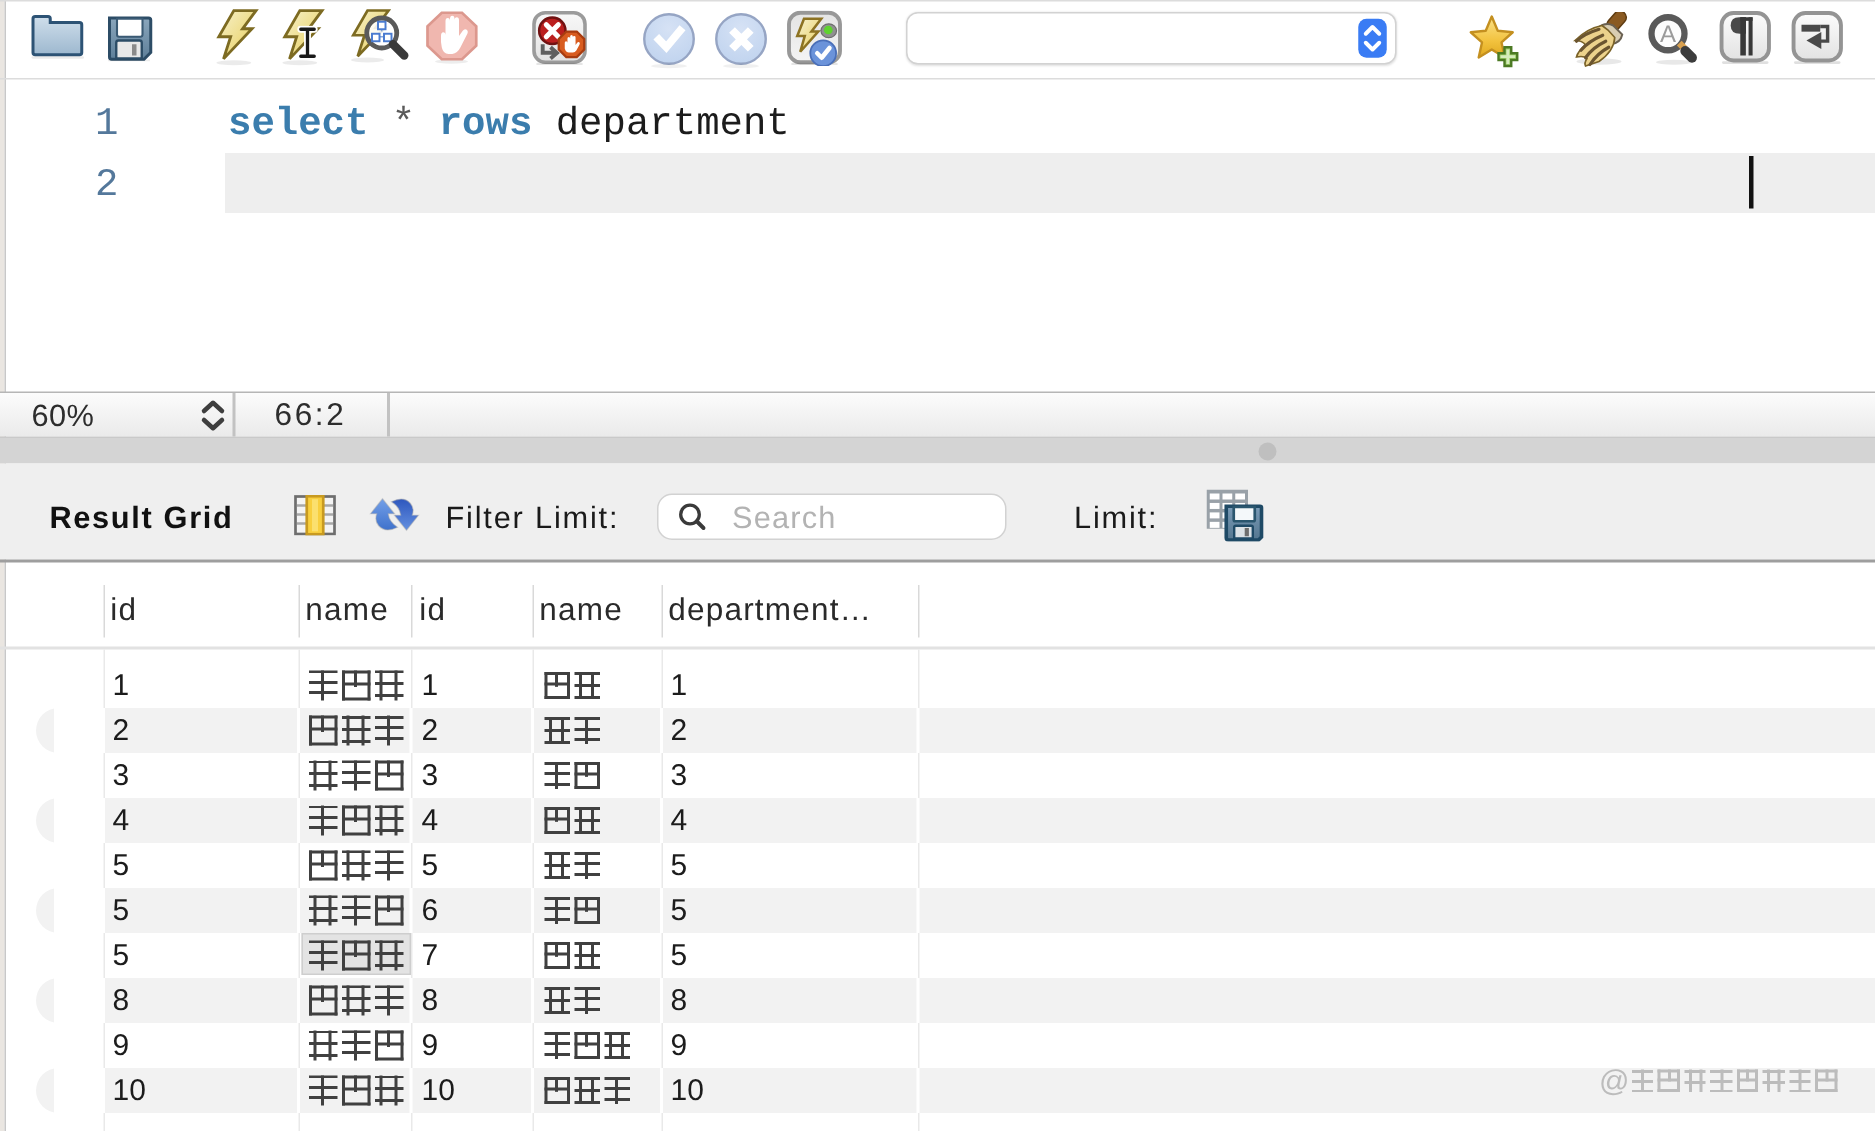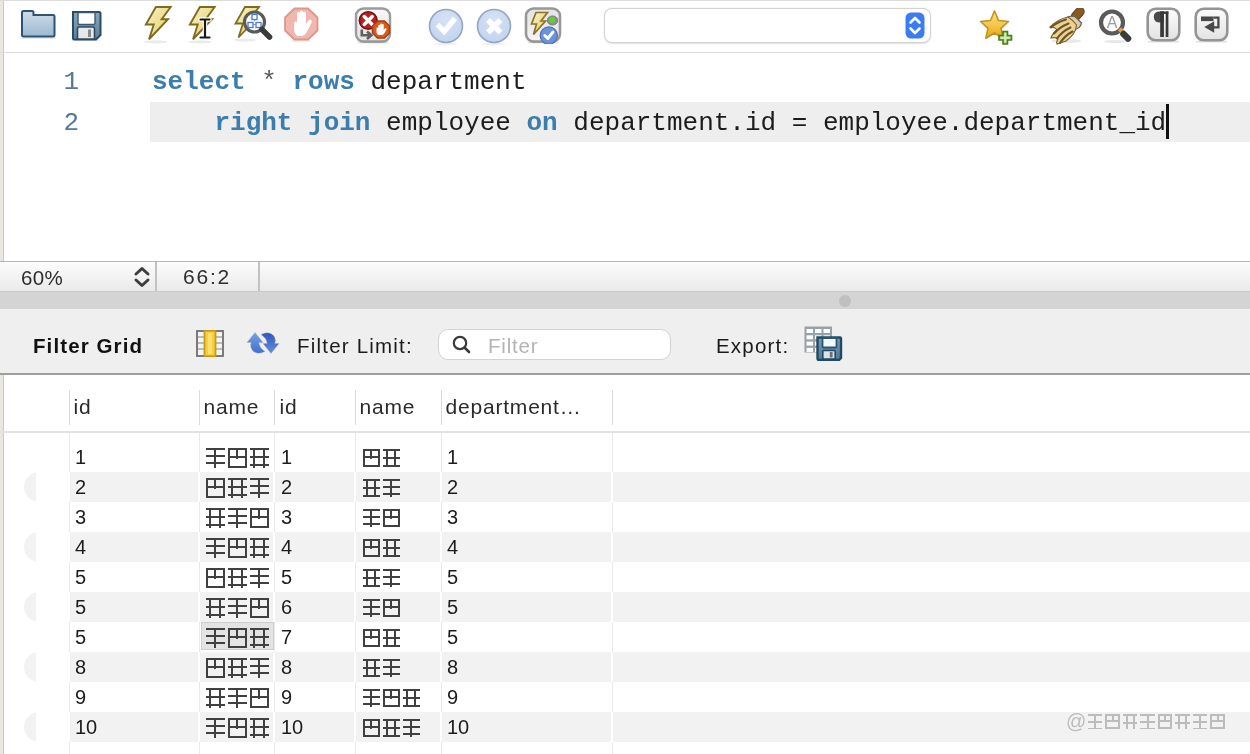--- a/index.html
+++ b/index.html
@@ -216,37 +216,36 @@
       <rect x="2" y="33.8" width="31" height="1.8" rx="0.9" fill="#000" opacity="0.12"></rect>
       <rect x="1.7" y="1.7" width="31.6" height="31.6" rx="8" fill="url(#g1194)" stroke="#949494" stroke-width="2.6"></rect>
       <rect x="7" y="9.5" width="12.5" height="4.6" fill="#494949"></rect>
 <path d="M19.5 10.6 H24.4 V20.4 H19.8" fill="none" stroke="#494949" stroke-width="2.3"></path>
 <path d="M10.3 20 L20.2 14.3 L20.2 25.7 Z" fill="#494949"></path>
     </svg>
 <div class="abs" style="left:150px;top:102px;width:1100px;height:40px;background:#eeeeee;"></div>
 <div class="abs mono" style="left:0;top:61.5px;width:79px;height:41px;line-height:41px;text-align:right;font-size:26px;color:#54789b;">1</div>
 <div class="abs mono" style="left:0;top:103.2px;width:79px;height:41px;line-height:41px;text-align:right;font-size:26px;color:#54789b;">2</div>
 <div class="abs mono" style="left:152px;top:61.5px;height:41px;line-height:41px;font-size:26px;color:#1c1c1c;white-space:pre;"><span class="kw">select</span> <span style="color:#5a5a5a;">*</span> <span class="kw">rows</span> department</div>
-<div class="abs mono" style="left:152px;top:103.2px;height:41px;line-height:41px;font-size:26px;color:#1c1c1c;white-space:pre;">    <span class="kw">right</span> <span class="kw">join</span> employee <span class="kw">on</span> department.id = employee.department_id</div>
 <div class="abs" style="left:1166px;top:104px;width:3px;height:35px;background:#111;"></div>
 <div class="abs" style="left:0;top:261px;width:1250px;height:31px;
 background:linear-gradient(#fcfcfc,#eaeaea);border-top:1px solid #b6b6b6;border-bottom:1px solid #c9c9c9;box-sizing:border-box;"></div>
 <div class="abs" style="left:21px;top:265.5px;font-size:20.5px;letter-spacing:0.3px;color:#2d2d2d;">60%</div>
 <svg class="abs" style="left:132px;top:265px;" width="20" height="24" viewBox="0 0 20 24">
 <path d="M4 9 L10 3.5 L16 9" fill="none" stroke="#3e3e3e" stroke-width="3" stroke-linecap="round" stroke-linejoin="round"></path>
 <path d="M4 15 L10 20.5 L16 15" fill="none" stroke="#3e3e3e" stroke-width="3" stroke-linecap="round" stroke-linejoin="round"></path>
 </svg>
 <div class="abs" style="left:155px;top:262px;width:1.5px;height:29px;background:#c2c2c2;"></div>
 <div class="abs" style="left:156px;top:265px;width:102px;text-align:center;font-size:21px;letter-spacing:1.8px;color:#2d2d2d;">66:2</div>
 <div class="abs" style="left:258px;top:262px;width:1.5px;height:29px;background:#c2c2c2;"></div>
 <div class="abs" style="left:0;top:292px;width:1250px;height:17px;background:#d4d4d4;"></div>
 <div class="abs" style="left:839px;top:294.5px;width:12px;height:12px;border-radius:50%;background:#bfbfbf;"></div>
 <div class="abs" style="left:0;top:309px;width:1250px;height:64px;background:#efefef;"></div>
 <div class="abs" style="left:0;top:373px;width:1250px;height:2px;background:#9e9e9e;"></div>
-<div class="abs" style="left:33px;top:334px;font-size:20.5px;font-weight:bold;letter-spacing:1.1px;color:#111;">Filter Grid</div>
+<div class="abs" style="left:33px;top:334px;font-size:20.5px;font-weight:bold;letter-spacing:1.1px;color:#111;">Result Grid</div>
 <svg class="abs" style="left:195.5px;top:329.5px;" width="28" height="27" viewBox="0 0 28 27">
 <rect x="1" y="1" width="26" height="25" fill="#f4f4f4" stroke="#6e6e6e" stroke-width="1.8"></rect>
 <g stroke="#a8a8a8" stroke-width="1.6">
 <path d="M2 7 H8.5 M2 13 H8.5 M2 19 H8.5 M19.5 7 H26 M19.5 13 H26 M19.5 19 H26"></path>
       </g>
 <rect x="8.5" y="0.8" width="11" height="25.4" fill="#f8cf3e" stroke="#c89a20" stroke-width="1.8"></rect>
 <rect x="12" y="2.8" width="4" height="21.4" fill="#fbe06e"></rect>
 </svg>
 <svg class="abs" style="left:244px;top:328.5px;" width="38" height="28" viewBox="0 0 38 28">
 <defs>
@@ -262,22 +261,22 @@
 <path d="M3 13.5 L11 3.5 L19 13.5 L14.8 13.5 Q15.5 19 21 22.5 Q13 26.5 8.5 21.5 Q5.5 18 7.2 13.5 Z" fill="url(#rfa)" stroke="#aaaaaa" stroke-width="0.8" stroke-opacity="0.5"></path>
 <path d="M35 14.5 L27 24.5 L19 14.5 L23.2 14.5 Q22.5 9 17 5.5 Q25 1.5 29.5 6.5 Q32.5 10 30.8 14.5 Z" fill="url(#rfb)" stroke="#aaaaaa" stroke-width="0.8" stroke-opacity="0.5"></path>
 </svg>
 <div class="abs" style="left:297px;top:334px;font-size:20.5px;letter-spacing:1.2px;color:#1a1a1a;">Filter Limit:</div>
 <div class="abs" style="left:438px;top:328.5px;width:233px;height:31px;background:#fff;
 border:1.5px solid #d2d2d2;border-radius:10px;box-sizing:border-box;"></div>
 <svg class="abs" style="left:452px;top:335px;" width="20" height="19" viewBox="0 0 20 19">
 <circle cx="8" cy="8" r="6.2" fill="none" stroke="#3a3a3a" stroke-width="2.2"></circle>
 <path d="M12.5 12.5 L17 17" stroke="#3a3a3a" stroke-width="2.6" stroke-linecap="round"></path>
 </svg>
-<div class="abs" style="left:488px;top:334px;font-size:20.5px;letter-spacing:0.8px;color:#b3b3b3;">Filter</div>
-<div class="abs" style="left:716px;top:334px;font-size:20.5px;letter-spacing:1.2px;color:#1a1a1a;">Export:</div>
+<div class="abs" style="left:488px;top:334px;font-size:20.5px;letter-spacing:0.8px;color:#b3b3b3;">Search</div>
+<div class="abs" style="left:716px;top:334px;font-size:20.5px;letter-spacing:1.2px;color:#1a1a1a;">Limit:</div>
 <svg class="abs" style="left:804px;top:325.5px;" width="39" height="35" viewBox="0 0 39 35">
 <rect x="0.5" y="0.5" width="27.5" height="26" fill="#99a1a8"></rect>
 <g fill="#ffffff">
 <rect x="2.5" y="3" width="6.5" height="4"></rect>
         <rect x="11" y="3" width="6.5" height="4"></rect>
         <rect x="19.5" y="3" width="6.5" height="4"></rect>
 <rect x="2.5" y="9.3" width="6.5" height="4"></rect>
         <rect x="11" y="9.3" width="6.5" height="4"></rect>
         <rect x="19.5" y="9.3" width="6.5" height="4"></rect>
 <rect x="2.5" y="15.6" width="6.5" height="4"></rect>

